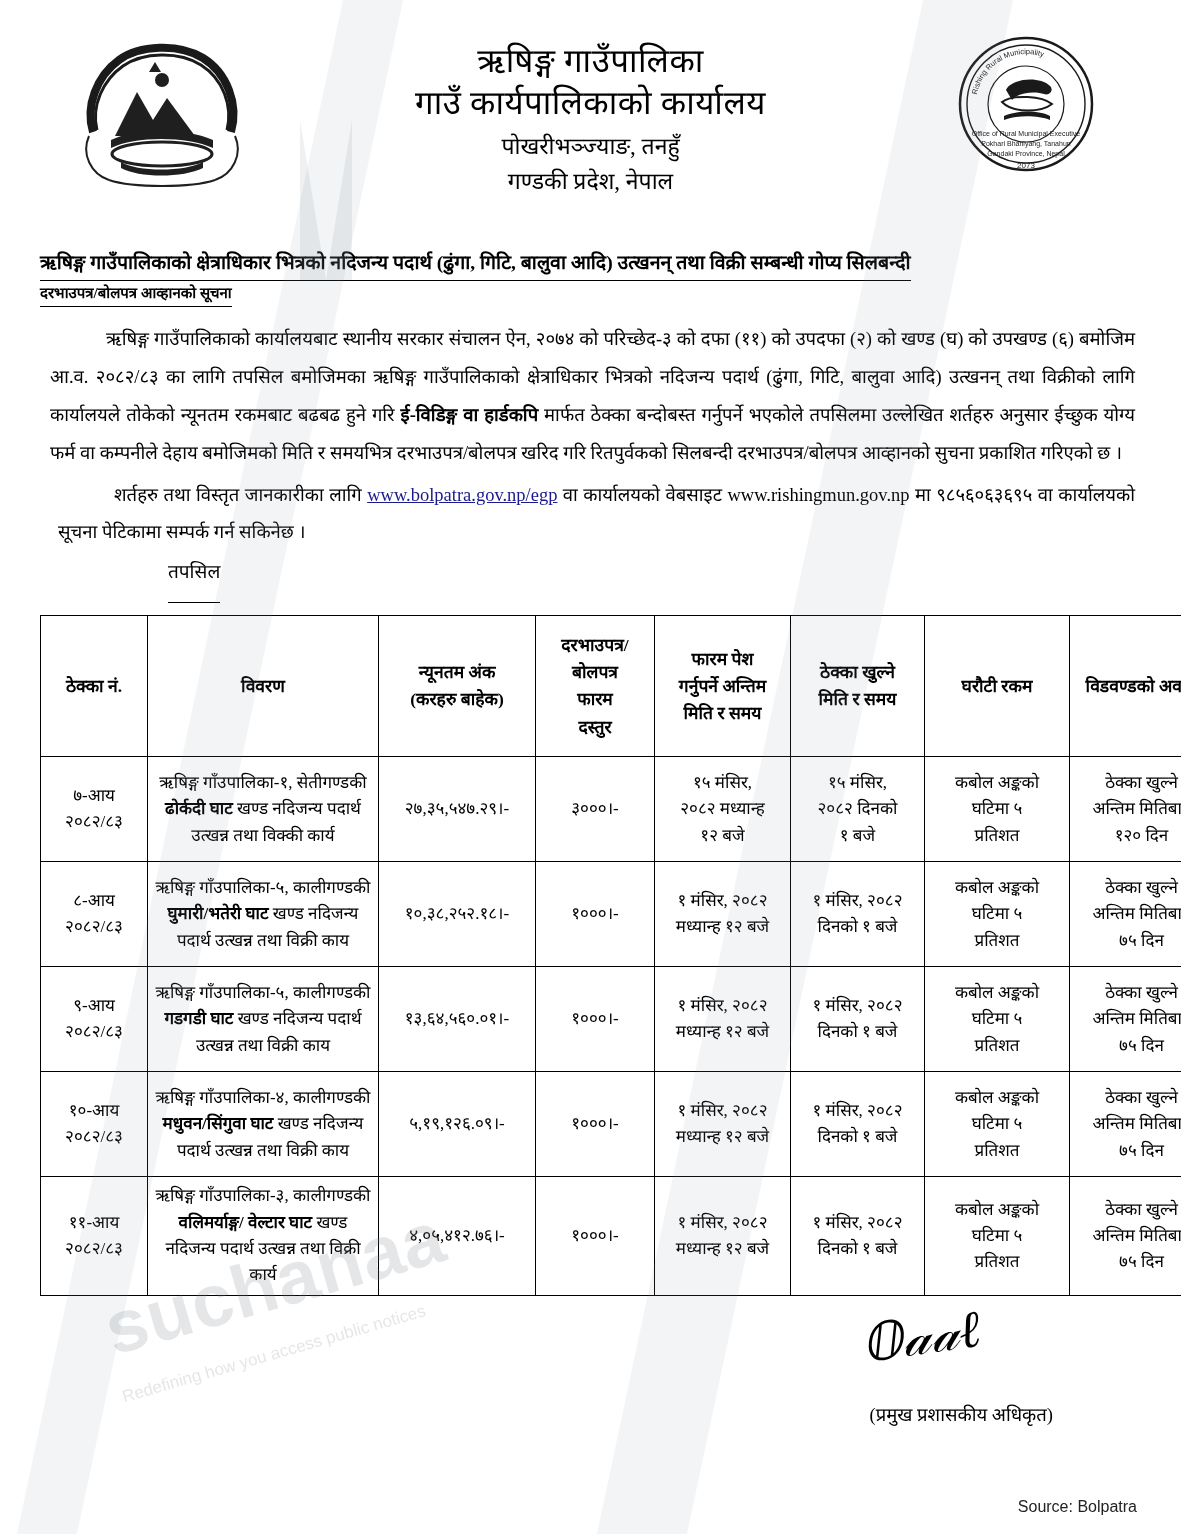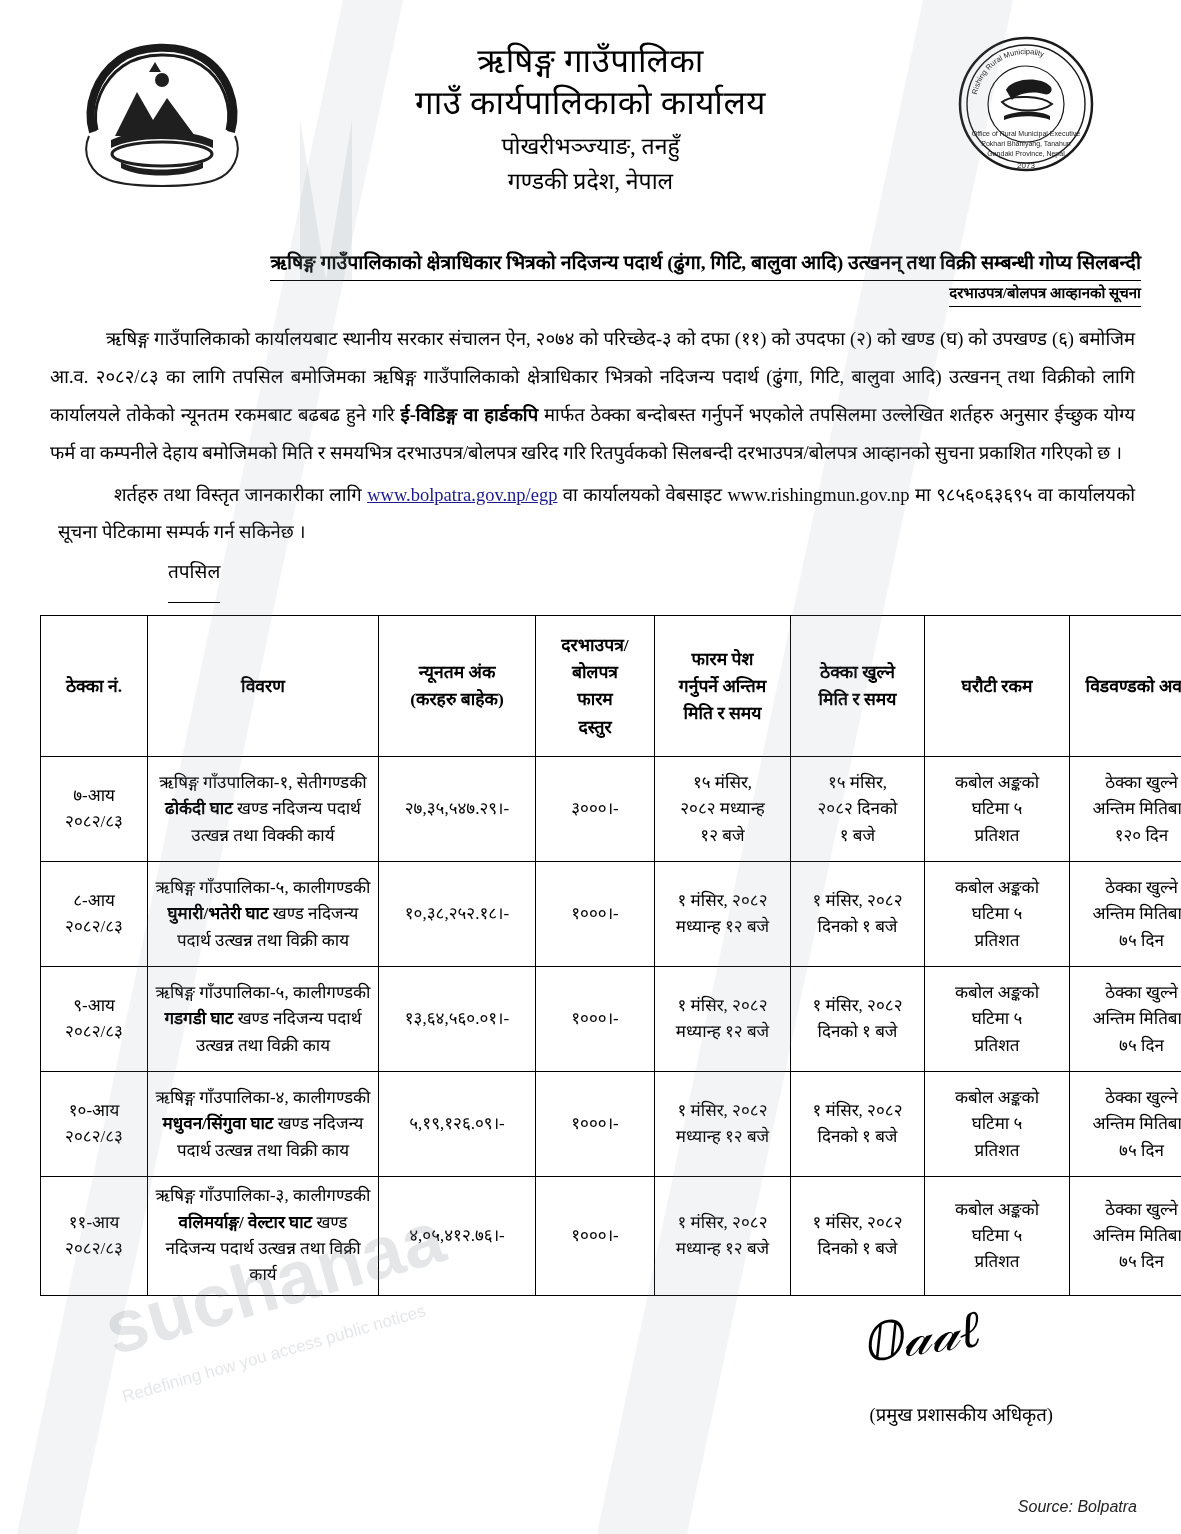--- a/index.html
+++ b/index.html
@@ -107,21 +107,21 @@
   .seal {
     position: absolute;
     right: 42px;
     top: 14px;
     width: 145px;
     height: 145px;
   }
 
   
   .title-block {
-    text-align: right;
+    text-align: left;
     margin-top: 14px;
   }
   .title-line {
     font-size: 19.5px;
     font-weight: bold;
     line-height: 1.62;
     display: inline-block;
     border-bottom: 1.6px solid #000;
     padding-bottom: 1px;
   }
@@ -219,21 +219,20 @@
     right: 88px;
     top: 105px;
     font-size: 18.5px;
   }
   .source {
     position: absolute;
     right: 44px;
     bottom: 18px;
     font-family: "Liberation Sans", sans-serif;
     font-size: 16px;
-    font-style: italic;
     color: #222;
   }
   .nowrap { white-space: nowrap; }
 </style>
 </head>
 <body>
 
 <div class="page">
 
   

